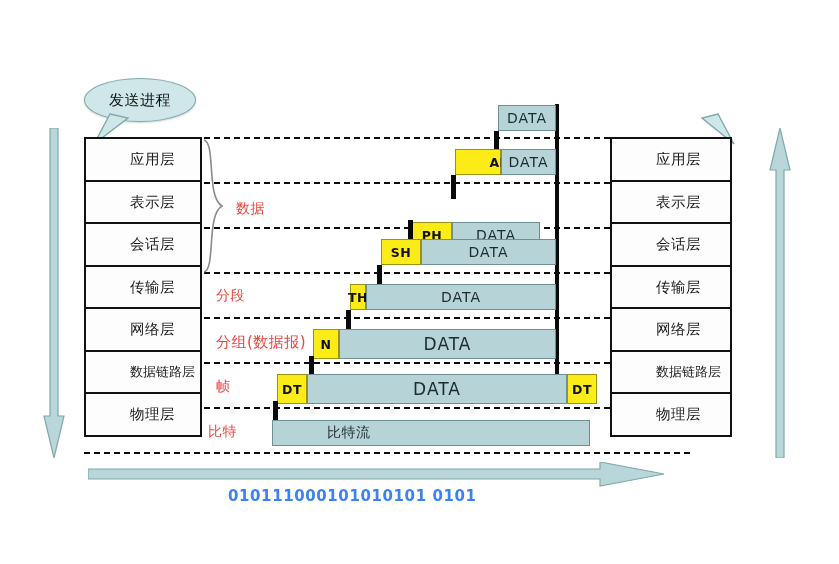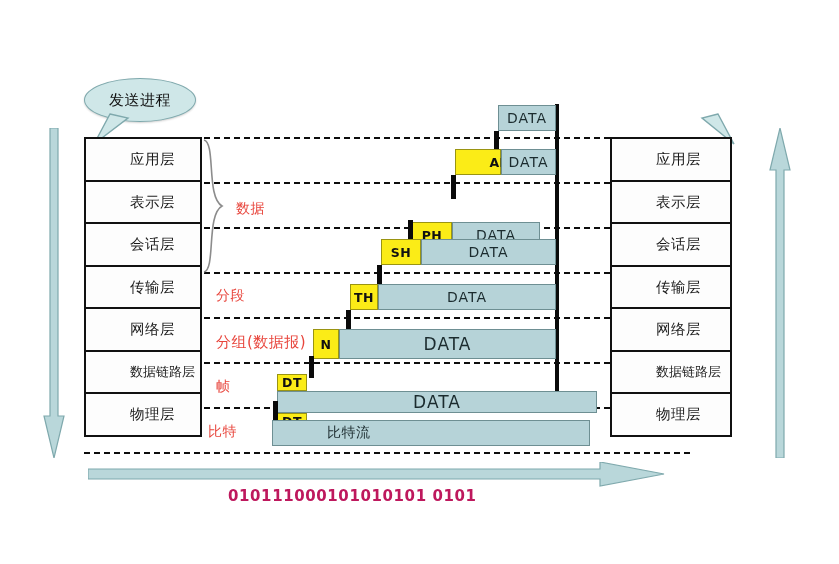--- a/index.html
+++ b/index.html
@@ -75,21 +75,21 @@
     white-space: nowrap;
   }
   .redlab.sm { font-size: 15px; }
 
   
   .brace { position: absolute; }
 
   
   .binary {
     position: absolute;
-    color: #be185d;
+    color: #3b82f6;
     font-size: 15px;
     font-weight: 700;
     letter-spacing: .6px;
     white-space: nowrap;
   }
 
   .hArrow { position: absolute; }
 </style>
 </head>
 <body>
@@ -200,32 +200,32 @@
   </div>
   <div class="tick" style="left:408px; top:220px; width:5px; height:24px;"></div>
 
   <div class="pdu" style="left:381px; top:239px; width:175px;">
     <div class="seg hdr" style="width:40px;">SH</div>
     <div class="seg" style="flex:1;">DATA</div>
   </div>
   <div class="tick" style="left:377px; top:265px; width:5px; height:24px;"></div>
 
   <div class="pdu" style="left:350px; top:284px; width:206px;">
-    <div class="seg hdr" style="width:28px;">TH</div>
+    <div class="seg hdr" style="width:16px;">TH</div>
     <div class="seg" style="flex:1;">DATA</div>
   </div>
   <div class="tick" style="left:346px; top:310px; width:5px; height:24px;"></div>
 
   <div class="pdu" style="left:313px; top:329px; height:30px; width:243px;">
     <div class="seg hdr" style="width:26px;">N</div>
     <div class="seg big" style="flex:1;">DATA</div>
   </div>
   <div class="tick" style="left:309px; top:356px; width:5px; height:22px;"></div>
 
-  <div class="pdu" style="left:277px; top:374px; height:30px; width:320px;flex-direction:column;">
+  <div class="pdu" style="left:277px; top:374px; height:30px; width:320px;">
     <div class="seg hdr" style="width:30px;">DT</div>
     <div class="seg big" style="flex:1;">DATA</div>
     <div class="seg hdr" style="width:30px;">DT</div>
   </div>
   <div class="tick" style="left:273px; top:401px; width:5px; height:22px;"></div>
 
   <div class="pdu" style="left:272px; top:420px; height:26px; width:318px;">
     <div class="seg bits" style="flex:1;">比特流</div>
   </div>
 

